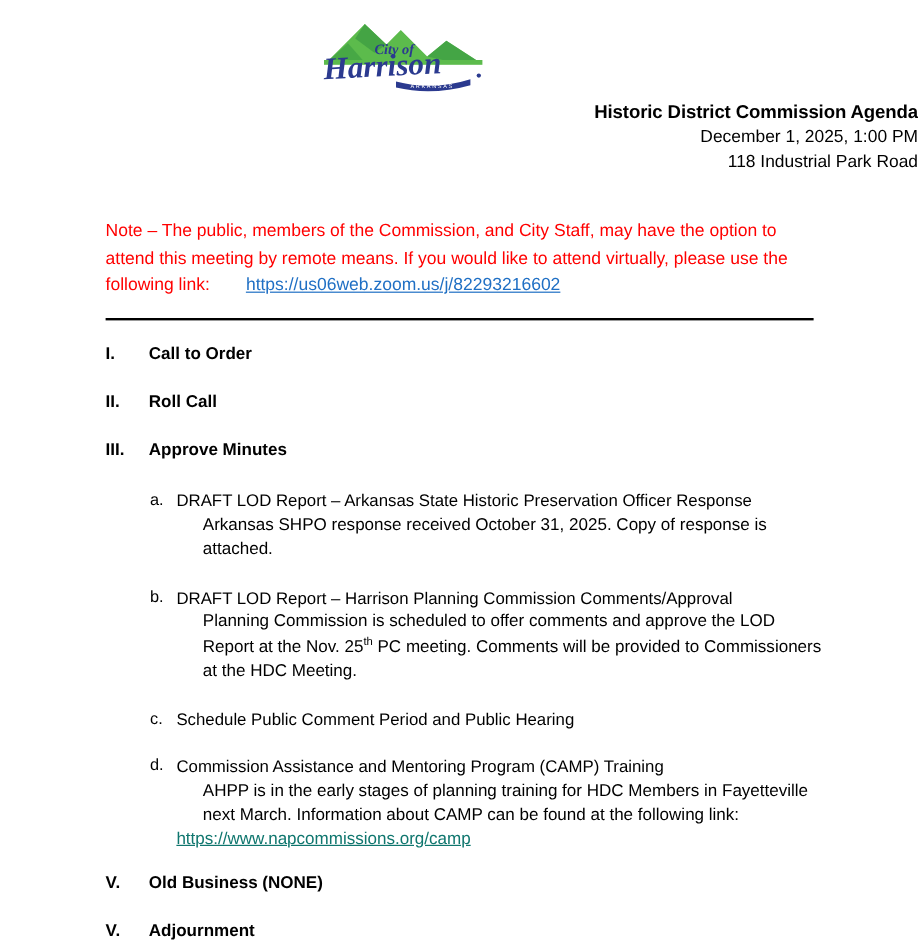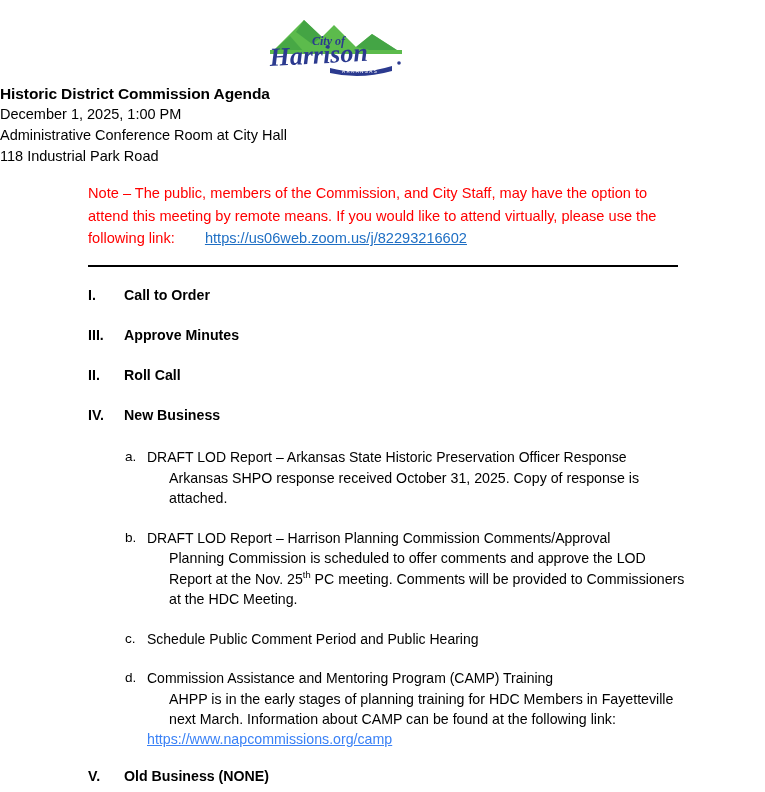--- a/index.html
+++ b/index.html
@@ -33,21 +33,21 @@
     height: 72px;
   }
   .logo svg { display: block; }
 
   
   .header-block {
     position: absolute;
     left: 0;
     top: 84px;
     width: 765px;
-    text-align: left;
+    text-align: right;
   }
   .doc-title {
     font-size: 15.5px;
     font-weight: bold;
     letter-spacing: -0.1px;
     line-height: 20px;
     margin: 0;
   }
   .doc-sub {
     font-size: 14.5px;
@@ -141,21 +141,21 @@
     line-height: 20.5px;
     display: block;
     margin-left: 22px;
   }
   .sub-body sup {
     font-size: 9.4px;
     vertical-align: super;
     line-height: 0;
   }
   .camp-link {
-    color: #3b82f6;
+    color: #0f766e;
     text-decoration: underline;
     font-size: 14.2px;
   }
 
   .tail-items {
     margin-top: 6px;
   }
 </style>
 </head>
 <body>
@@ -185,51 +185,46 @@
         <path d="M70 62 Q100 70 132 60 L132 65 Q100 74 70 67 Z" fill="#2B3A8F"></path>
         <text x="82" y="67" font-family="'Liberation Sans', sans-serif" font-size="4.6" letter-spacing="1.4" fill="#ffffff">ARKANSAS</text>
       </g>
     </svg>
   </div>
 </div>
 
 <div class="header-block">
   <div class="doc-title">Historic District Commission Agenda</div>
   <div class="doc-sub">December 1, 2025, 1:00 PM</div>
-  <div class="doc-sub">Administrative Conference Room at City Hall</div>
   <div class="doc-sub">118 Industrial Park Road</div>
 </div>
 
 <div class="note">
   <span>Note – The public, members of the Commission, and City Staff, may have the option to attend this meeting by remote means.  If you would like to attend virtually, please use the following link:&nbsp; </span><a class="zoom-link" href="#">https://us06web.zoom.us/j/82293216602</a>
 </div>
 
 <div class="divider"></div>
 
 <div class="agenda">
 
   <div class="item-row">
     <span class="item-num">I.</span>
     <span class="item-label">Call to Order</span>
   </div>
 
   <div class="item-row">
+    <span class="item-num">II.</span>
+    <span class="item-label">Roll Call</span>
+  </div>
+
+  <div class="item-row">
     <span class="item-num">III.</span>
     <span class="item-label">Approve Minutes</span>
   </div>
 
-  <div class="item-row">
-    <span class="item-num">II.</span>
-    <span class="item-label">Roll Call</span>
-  </div>
-
-  <div class="item-row">
-    <span class="item-num">IV.</span>
-    <span class="item-label">New Business</span>
-  </div>
 
   <div class="subitems">
 
     <div class="sub-row">
       <span class="sub-letter">a.</span>
       <span class="sub-title">DRAFT LOD Report – Arkansas State Historic Preservation Officer Response</span>
       <span class="sub-body">Arkansas SHPO response received October 31, 2025.  Copy of response is attached.</span>
     </div>
 
     <div class="sub-row">

